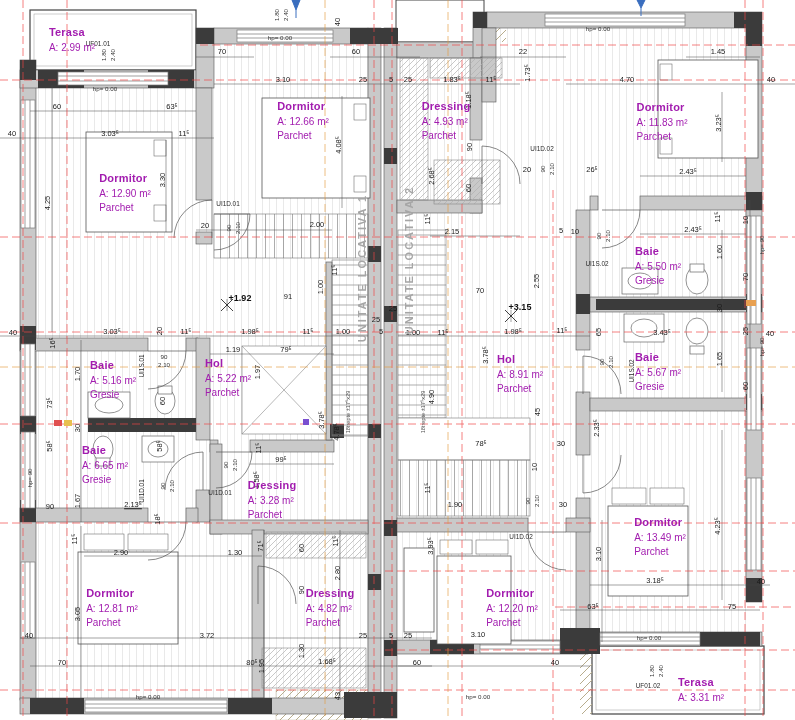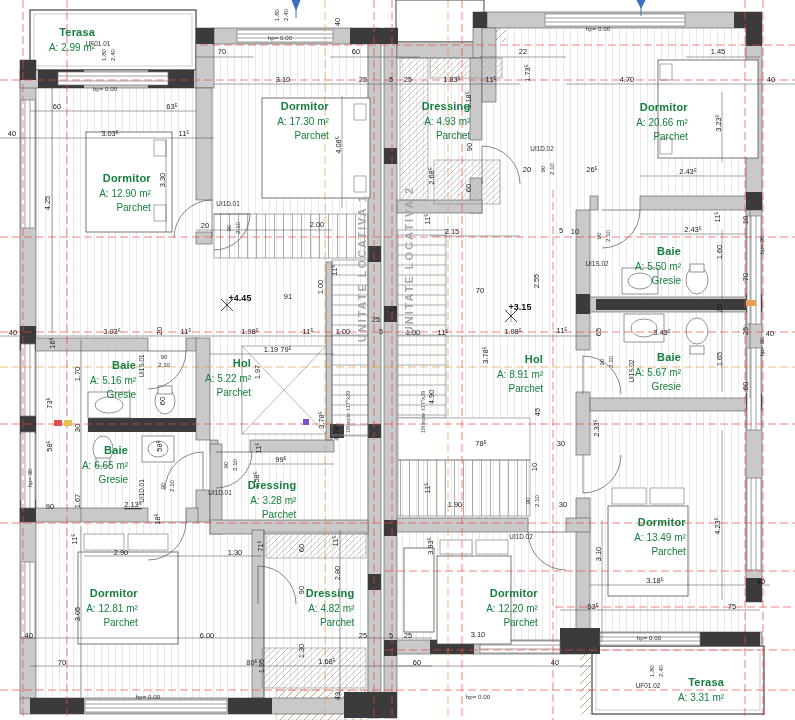--- a/index.html
+++ b/index.html
@@ -7,21 +7,21 @@
           font-family:"Liberation Sans",sans-serif}
   .canvas svg{position:absolute;left:0;top:0;z-index:1}
   #labels{position:absolute;left:0;top:0;width:795px;height:720px;z-index:5;pointer-events:none}
   .lbl{position:absolute;transform:translate(-50%,-50%);font-size:7.5px;color:#1a1a1a;white-space:nowrap;line-height:1}
   .lbl.rot{transform:translate(-50%,-50%) rotate(-90deg)}
   .lbl.sm{font-size:6.2px;color:#333}
   .lbl.door{font-size:6.4px;color:#2a2a2a}
   .lbl.level{font-size:9px;font-weight:bold;color:#111}
   .lbl.note{font-size:5.6px;color:#555}
   .lbl.unit{font-size:11px;font-weight:bold;color:#a6a6a6;letter-spacing:2px}
-  .room{position:absolute;transform:translate(-50%,-50%);text-align:right;color:#15803d;line-height:1.45;z-index:6}
+  .room{position:absolute;transform:translate(-50%,-50%);text-align:left;color:#a21caf;line-height:1.45;z-index:6}
   .room .nm{display:block;font-weight:bold;font-size:11px;letter-spacing:.2px}
   .room .ar{display:block;font-size:10px}
   .room .fn{display:block;font-size:10px}
 </style>
 </head>
 <body>
 
 <div class="canvas">
 <svg width="795" height="720" viewBox="0 0 795 720">
   <defs>
@@ -373,21 +373,21 @@
       <div class="lbl dim" style="left: 250px; top: 332px;">1.98⁵</div>
       <div class="lbl dim" style="left: 308px; top: 332px;">11⁵</div>
       <div class="lbl dim" style="left: 343px; top: 332px;">1.00</div>
       <div class="lbl dim" style="left: 376px; top: 320px;">25</div>
       <div class="lbl dim" style="left: 381px; top: 332px;">5</div>
       <div class="lbl dim" style="left: 393px; top: 309px;">25</div>
       <div class="lbl dim" style="left: 443px; top: 333px;">11⁵</div>
       <div class="lbl dim" style="left: 513px; top: 332px;">1.98⁵</div>
       <div class="lbl dim" style="left: 562px; top: 331px;">11⁵</div>
       <div class="lbl dim" style="left: 413px; top: 333px;">1.00</div>
-      <div class="lbl dim" style="left: 233px; top: 350px; margin-left: 38px;">1.19</div>
+      <div class="lbl dim" style="left: 233px; top: 350px;">1.19</div>
       <div class="lbl dim" style="left: 286px; top: 350px;">79⁵</div>
       <div class="lbl dim rot" style="left: 258px; top: 372px;">1.97</div>
       <div class="lbl dim rot" style="left: 78px; top: 374px;">1.70</div>
       <div class="lbl dim rot" style="left: 50px; top: 403px;">73⁵</div>
       <div class="lbl dim rot" style="left: 163px; top: 401px;">60</div>
       <div class="lbl dim rot" style="left: 78px; top: 428px;">30</div>
       <div class="lbl dim rot" style="left: 50px; top: 446px;">58⁵</div>
       <div class="lbl dim rot" style="left: 160px; top: 446px;">58⁵</div>
       <div class="lbl dim rot" style="left: 78px; top: 501px;">1.67</div>
       <div class="lbl dim" style="left: 50px; top: 507px;">90</div>
@@ -428,21 +428,21 @@
       <div class="lbl dim" style="left: 363px; top: 636px;">25</div>
       <div class="lbl dim" style="left: 391px; top: 636px;">5</div>
       <div class="lbl dim" style="left: 408px; top: 636px;">25</div>
       <div class="lbl dim" style="left: 417px; top: 663px;">60</div>
       <div class="lbl dim" style="left: 555px; top: 663px;">40</div>
       <div class="lbl dim" style="left: 327px; top: 662px;">1.68⁵</div>
       <div class="lbl dim rot" style="left: 302px; top: 651px;">1.30</div>
       <div class="lbl dim rot" style="left: 262px; top: 666px;">1.95</div>
       <div class="lbl dim rot" style="left: 338px; top: 696px;">43</div>
       <div class="lbl dim" style="left: 29px; top: 636px;">40</div>
-      <div class="lbl dim" style="left: 207px; top: 636px;">6.00</div>
+      <div class="lbl dim" style="left: 207px; top: 636px;">3.72</div>
       <div class="lbl dim" style="left: 62px; top: 663px;">70</div>
       <div class="lbl dim" style="left: 252px; top: 663px;">80⁵</div>
       <div class="lbl dim rot sm" style="left: 229px; top: 228px;">90</div>
       <div class="lbl dim rot sm" style="left: 238px; top: 228px;">2.10</div>
       <div class="lbl dim rot sm" style="left: 226px; top: 465px;">90</div>
       <div class="lbl dim rot sm" style="left: 235px; top: 465px;">2.10</div>
       <div class="lbl dim sm" style="left: 164px; top: 357px;">90</div>
       <div class="lbl dim sm" style="left: 164px; top: 365px;">2.10</div>
       <div class="lbl dim rot sm" style="left: 163px; top: 486px;">90</div>
       <div class="lbl dim rot sm" style="left: 172px; top: 486px;">2.10</div>
@@ -472,48 +472,48 @@
       <div class="lbl door" style="left: 98px; top: 44px;">UF01.01</div>
       <div class="lbl door" style="left: 648px; top: 686px;">UF01.02</div>
       <div class="lbl door" style="left: 228px; top: 204px;">UI1D.01</div>
       <div class="lbl door" style="left: 220px; top: 493px;">UI1D.01</div>
       <div class="lbl door rot" style="left: 142px; top: 491px;">UI1D.01</div>
       <div class="lbl door" style="left: 542px; top: 149px;">UI1D.02</div>
       <div class="lbl door" style="left: 521px; top: 537px;">UI1D.02</div>
       <div class="lbl door rot" style="left: 142px; top: 366px;">UI1S.01</div>
       <div class="lbl door" style="left: 597px; top: 264px;">UI1S.02</div>
       <div class="lbl door rot" style="left: 632px; top: 371px;">UI1S.02</div>
-      <div class="lbl level" style="left: 240px; top: 298px;">+4.45</div>
+      <div class="lbl level" style="left: 240px; top: 298px;">+1.92</div>
       <div class="lbl level" style="left: 520px; top: 307px;">+3.15</div>
       <div class="lbl note rot" style="left: 349px; top: 412px;">18trepte ±17⁵x29</div>
       <div class="lbl note rot" style="left: 424px; top: 412px;">18trepte ±17⁵x29</div>
       <div class="lbl unit rot" style="left: 362px; top: 268px;">UNITATE LOCATIVA 1</div>
       <div class="lbl unit rot" style="left: 409px; top: 260px;">UNITATE LOCATIVA 2</div>
       <div class="room" style="left: 72px; top: 40px;">
         <span class="nm">Terasa</span>
         <span class="ar">A: 2.99 m²</span>
       </div>
       <div class="room" style="left: 125px; top: 193px;">
         <span class="nm">Dormitor</span>
         <span class="ar">A: 12.90 m²</span>
         <span class="fn">Parchet</span>
       </div>
       <div class="room" style="left: 303px; top: 121px;">
         <span class="nm">Dormitor</span>
-        <span class="ar">A: 17.30 m²</span>
+        <span class="ar">A: 12.66 m²</span>
         <span class="fn">Parchet</span>
       </div>
       <div class="room" style="left: 446px; top: 121px;">
         <span class="nm">Dressing</span>
         <span class="ar">A: 4.93 m²</span>
         <span class="fn">Parchet</span>
       </div>
       <div class="room" style="left: 662px; top: 122px;">
         <span class="nm">Dormitor</span>
-        <span class="ar">A: 20.66 m²</span>
+        <span class="ar">A: 11.83 m²</span>
         <span class="fn">Parchet</span>
       </div>
       <div class="room" style="left: 658px; top: 266px;">
         <span class="nm">Baie</span>
         <span class="ar">A: 5.50 m²</span>
         <span class="fn">Gresie</span>
       </div>
       <div class="room" style="left: 658px; top: 372px;">
         <span class="nm">Baie</span>
         <span class="ar">A: 5.67 m²</span>

